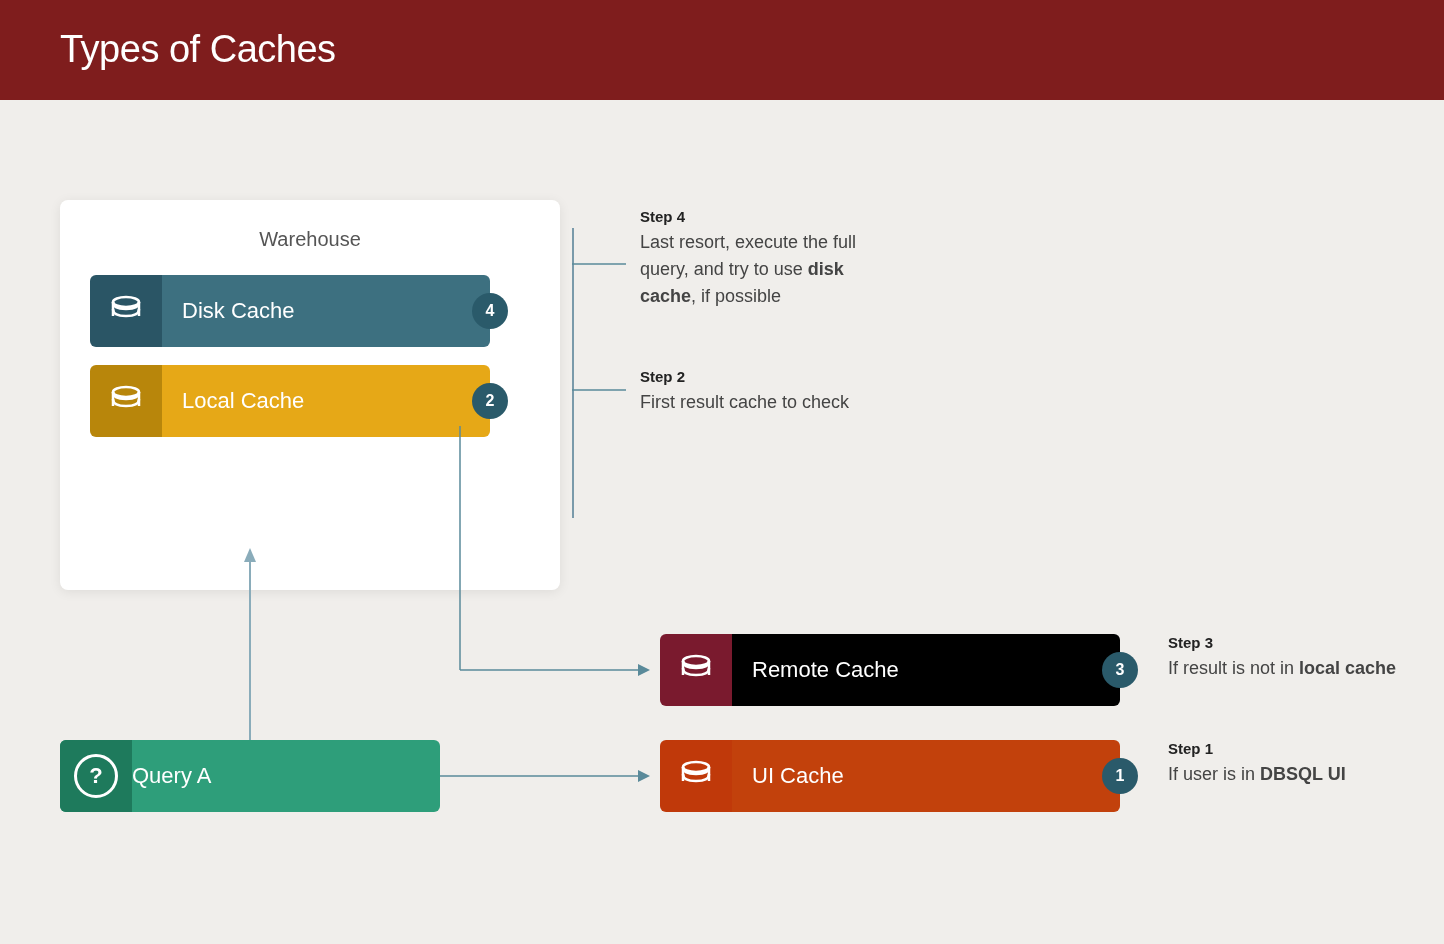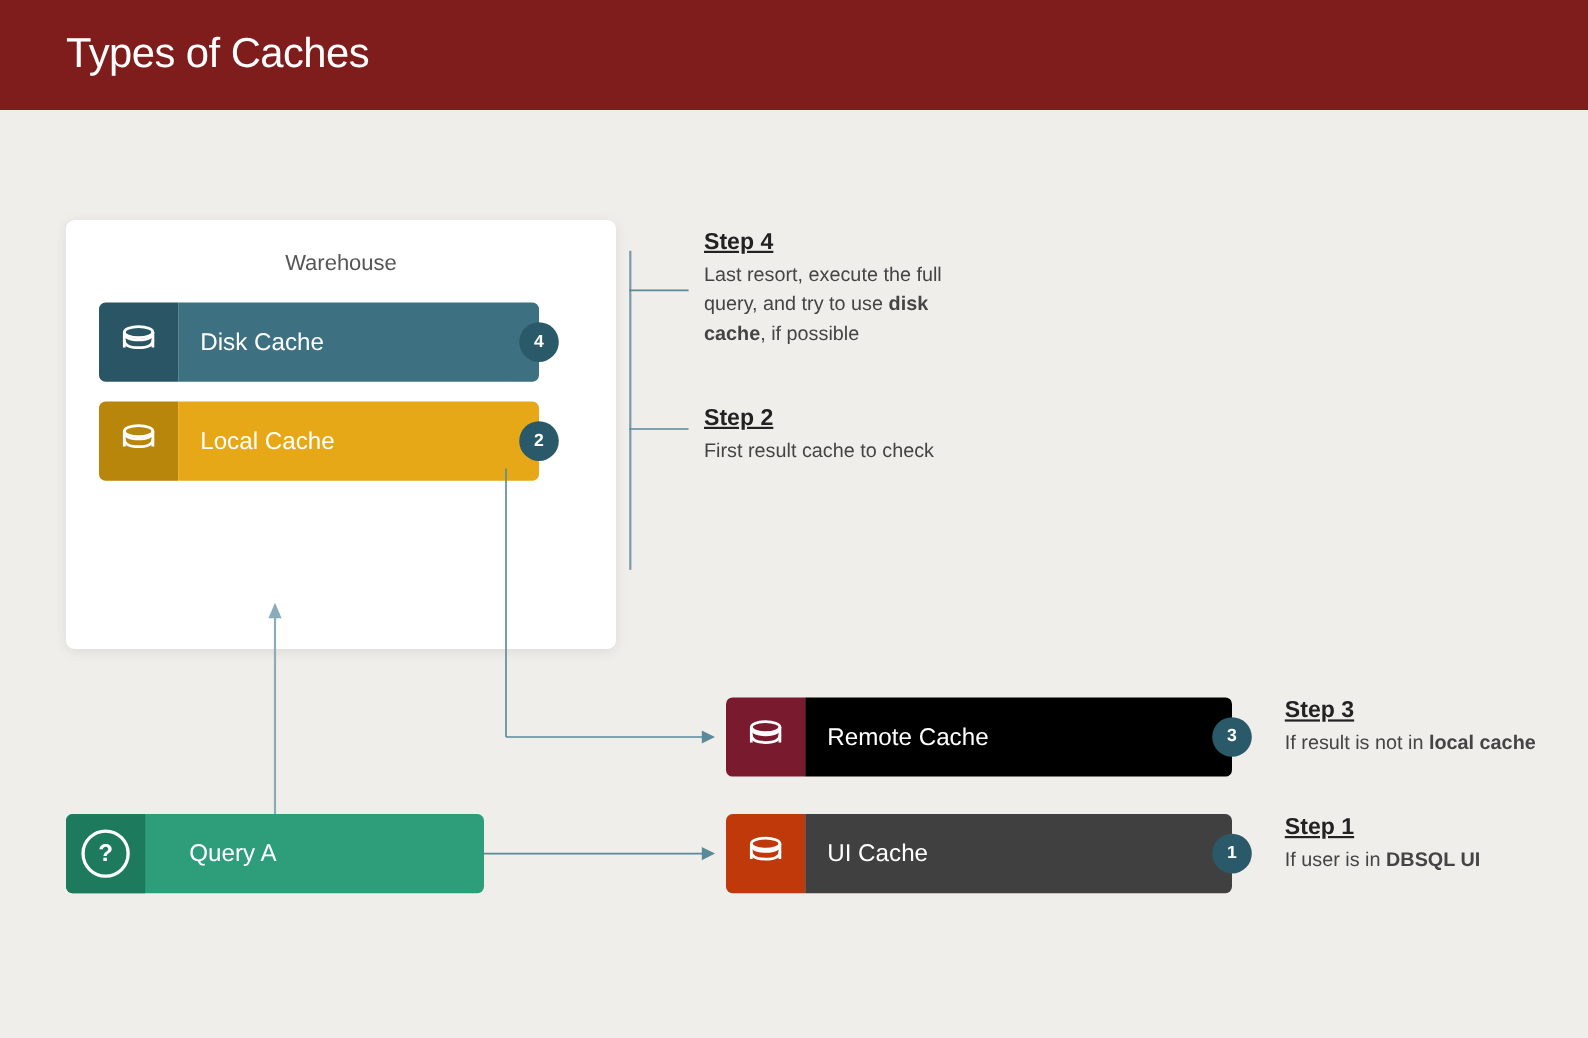--- a/index.html
+++ b/index.html
@@ -97,25 +97,24 @@
       align-items: center;
       justify-content: center;
       z-index: 10;
     }
 
     
     .step-info {
       position: absolute;
     }
     .step-title {
-      font-size: 21px;
+      font-size: 15px;
       font-weight: 700;
       color: #222;
       margin-bottom: 4px;
-      text-decoration: underline;
     }
     .step-desc {
       font-size: 18px;
       color: #444;
       line-height: 1.5;
       max-width: 260px;
     }
 
     
     svg.connectors {
@@ -146,21 +145,20 @@
       border-radius: 6px 0 0 6px;
       display: flex;
       align-items: center;
       justify-content: center;
       flex-shrink: 0;
     }
     .query-label {
       font-size: 22px;
       color: white;
       font-weight: 500;
-      margin-left: 40px;
     }
 
     
     .remote-cache-bar {
       position: absolute;
       left: 660px;
       top: 534px;
       width: 460px;
       height: 72px;
       border-radius: 6px;
@@ -177,21 +175,21 @@
       left: 660px;
       top: 640px;
       width: 460px;
       height: 72px;
       border-radius: 6px;
       display: flex;
       align-items: center;
       overflow: visible;
     }
     .ui-icon-bg { background: #c0390a; border-radius: 6px 0 0 6px; }
-    .ui-label-bg { background: #404040; border-radius: 0 6px 6px 0; }
+    .ui-label-bg { background: #c2410c; border-radius: 0 6px 6px 0; }
 
     
     .db-icon-svg {
       width: 38px;
       height: 38px;
     }
 
     
     .question-circle {
       width: 44px;

